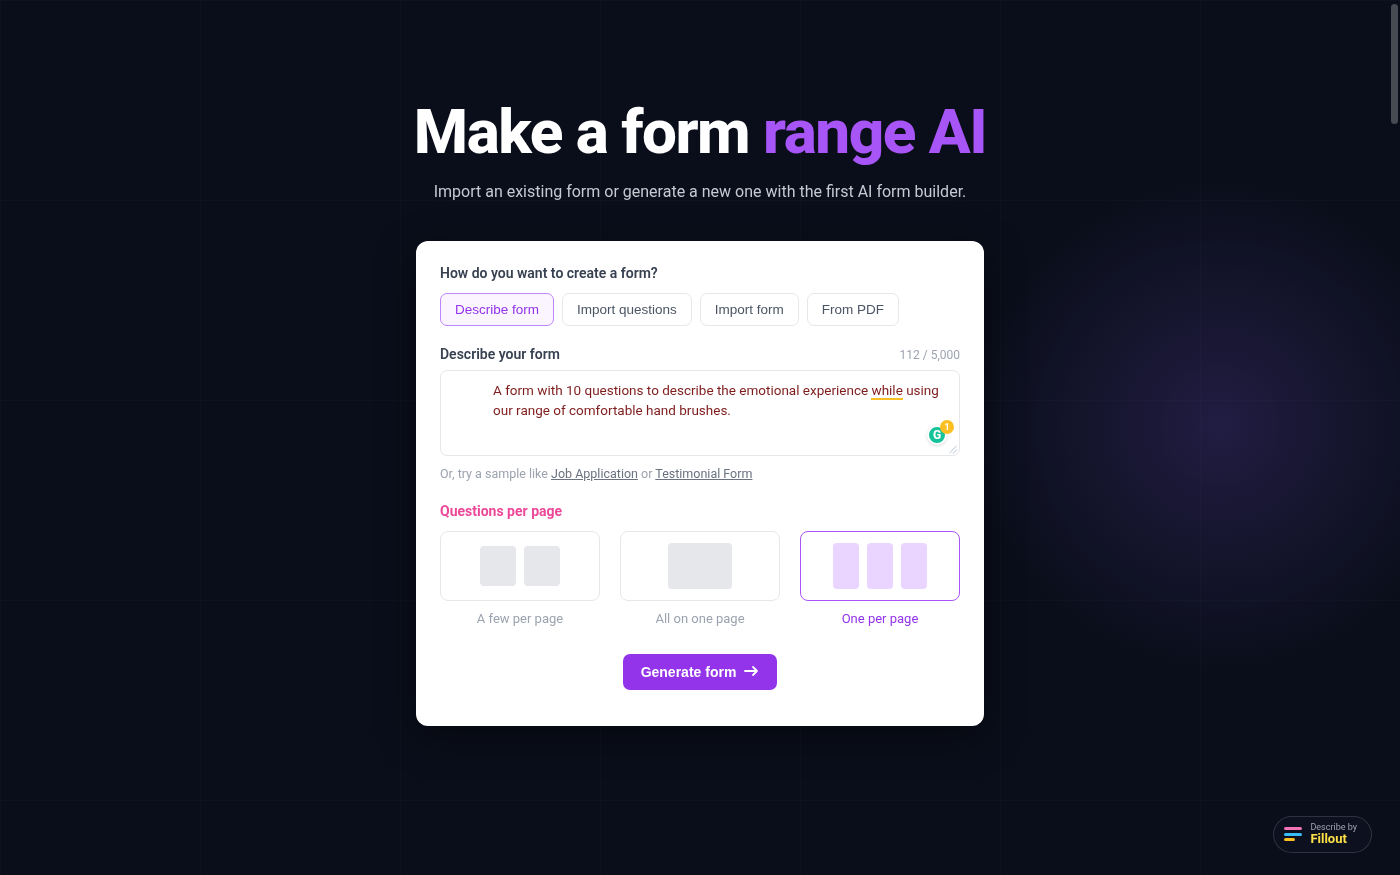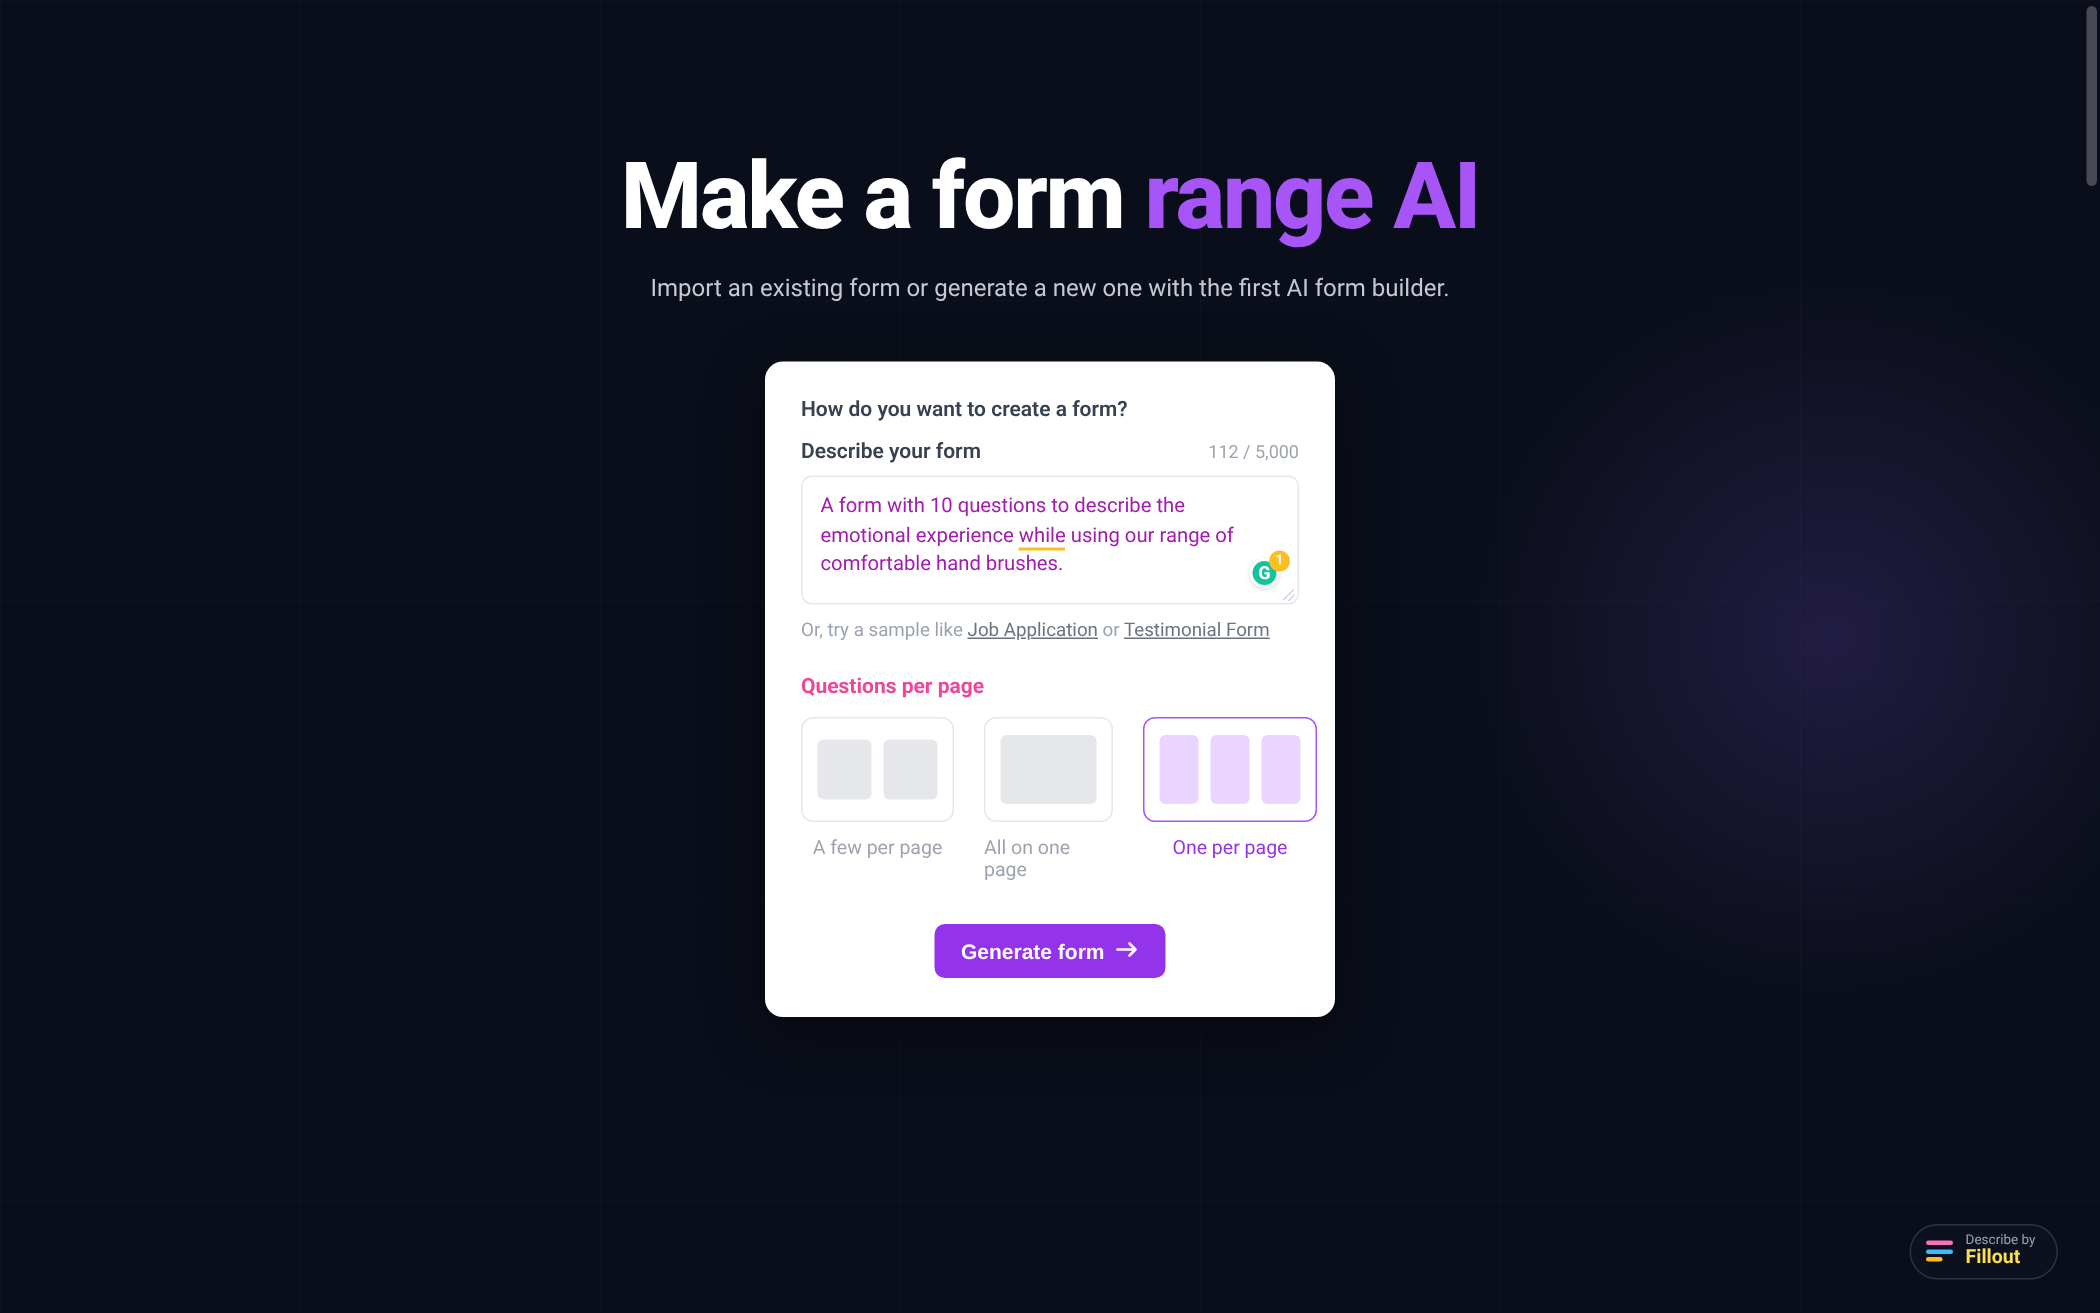--- a/index.html
+++ b/index.html
@@ -54,24 +54,24 @@
     color: #a855f7;
   }
   .hero-subtitle {
     margin-top: 16px;
     font-size: 16px;
     color: #c6c9d2;
     text-align: center;
   }
   .card {
     margin-top: 40px;
-    width: 380px;
+    width: 568px;
     background: #ffffff;
     border-radius: 12px;
-    padding: 24px 24px 26px 24px;
+    padding: 24px 24px 36px 24px;
     box-shadow: 0 10px 40px rgba(0,0,0,0.4);
   }
   .card-label {
     font-size: 14px;
     font-weight: 600;
     color: #374151;
     margin-bottom: 12px;
   }
   .tabs-row {
     display: flex;
@@ -110,23 +110,24 @@
   }
   .textarea-wrap {
     position: relative;
     border: 1px solid #e5e7eb;
     border-radius: 7px;
     padding: 10px 12px 12px 12px;
     min-height: 86px;
   }
   .desc-text {
     font-size: 13.5px;
-    color: #a21caf;
+    color: #7f1d1d;
     line-height: 1.45;
     white-space: pre-wrap;
+    margin-left: 40px;
   }
   .desc-text .sp {
     border-bottom: 2px solid #fbbf24;
   }
   .grammarly-badge {
     position: absolute;
     bottom: 8px;
     right: 10px;
     width: 22px;
     height: 22px;
@@ -313,20 +314,26 @@
 
 <div class="container">
   <h1 class="hero-title">
     <span>Make a form </span><span class="accent">range AI</span>
   </h1>
   <p class="hero-subtitle">Import an existing form or generate a new one with the first AI form builder.</p>
 
   <div class="card">
     <div class="card-label">How do you want to create a form?</div>
 
+    <div class="tabs-row">
+      <button class="tab-btn active">Describe form</button>
+      <button class="tab-btn">Import questions</button>
+      <button class="tab-btn">Import form</button>
+      <button class="tab-btn">From PDF</button>
+    </div>
 
     <div class="describe-header">
       <div class="describe-label">Describe your form</div>
       <div class="char-count">112 / 5,000</div>
     </div>
 
     <div class="textarea-wrap">
       <div class="desc-text"><span>A form with 10 questions to describe the emotional experience </span><span class="sp">while</span><span> using our range of comfortable hand brushes.</span></div>
       <div class="grammarly-badge">
         <div class="circle">G</div>

